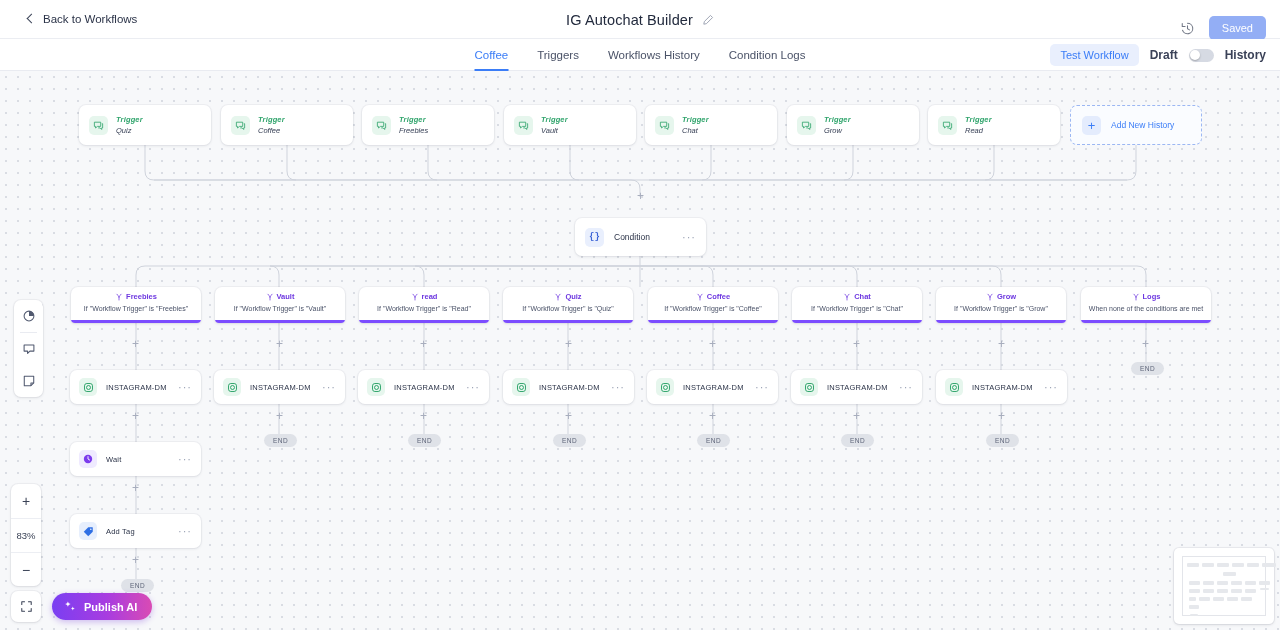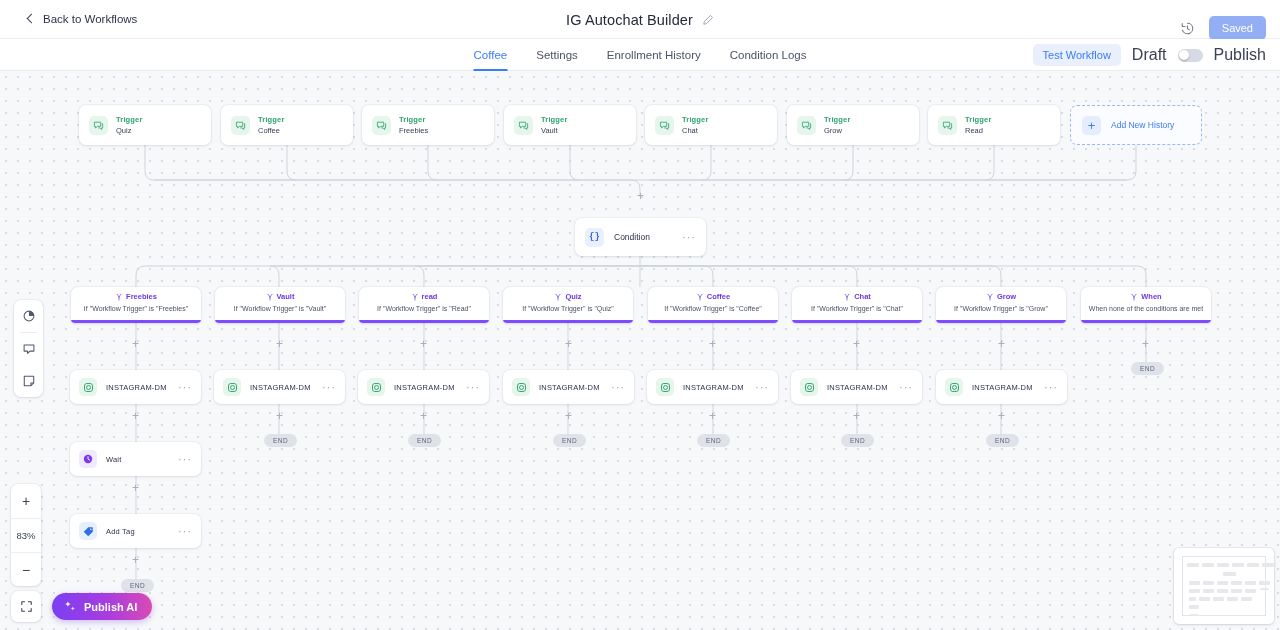--- a/index.html
+++ b/index.html
@@ -63,21 +63,21 @@
     content:""; position:absolute; left:0; right:0; bottom:0; height:2px; background:#3b7df7;
   }
   .tabbar-right {
     position:absolute; right:14px; top:0; height:32px;
     display:flex; align-items:center; gap:11px;
   }
   .test-wf {
     background:#e9effd; color:#3b7df7; border-radius:5px;
     font-size:11px; padding:5px 10px; cursor:pointer;
   }
-  .draft-lbl, .publish-lbl { font-size:16px; color:#3b4258; }
+  .draft-lbl, .publish-lbl { font-size:12px; color:#3b4258;font-weight:bold; }
   .toggle {
     width:25px; height:13px; border-radius:7px; background:#d6dae3;
     position:relative; cursor:pointer;
   }
   .toggle .knob {
     position:absolute; top:1.5px; left:1.5px; width:10px; height:10px;
     border-radius:50%; background:#fff; box-shadow:0 1px 2px rgba(0,0,0,.25);
   }
 
   
@@ -91,21 +91,21 @@
   .edges { position:absolute; inset:0; pointer-events:none; }
 
   
   .node {
     position:absolute; background:#fff; border-radius:7px;
     box-shadow:0 1px 3px rgba(22,29,50,.09), 0 0 0 1px rgba(22,29,50,.035);
   }
 
   
   .trig {
-    height:40px; display:flex; align-items:center; padding-left:10px; gap:8px;
+    height:40px; display:flex; align-items:center; padding-left:10px; gap:8px;font-style:italic;
   }
   .trig-ico {
     width:19px; height:19px; border-radius:5px; background:#e6f6ed;
     display:flex; align-items:center; justify-content:center; flex:0 0 auto;
   }
   .trig-txt { line-height:1.25; }
   .trig-k { font-size:7.5px; color:#30a46c; font-weight:600; letter-spacing:.15px;}
   .trig-v { font-size:7.5px; color:#333c52; margin-top:1px; }
 
   .addtrig {
@@ -233,31 +233,31 @@
         <path d="M3 7.2V3.4M3 7.2h3.8" fill="none" stroke="#3c4458" stroke-width="1.4" stroke-linecap="round"></path>
         <path d="M10 6.2v4l2.6 1.6" fill="none" stroke="#3c4458" stroke-width="1.4" stroke-linecap="round"></path>
       </svg>
       <button class="saved-btn">Saved</button>
     </div>
   </div>
 
   <div class="tabbar">
     <div class="tabs">
       <div class="tab active">Coffee</div>
-      <div class="tab">Settings</div>
-      <div class="tab">Enrollment History</div>
+      <div class="tab">Triggers</div>
+      <div class="tab">Workflows History</div>
       <div class="tab">Condition Logs</div>
     </div>
     <div class="tabbar-right">
       <div class="test-wf">Test Workflow</div>
       <span class="draft-lbl">Draft</span>
       <div class="toggle">
         <div class="knob"></div>
       </div>
-      <span class="publish-lbl">Publish</span>
+      <span class="publish-lbl">History</span>
     </div>
   </div>
 
   <div class="canvas">
 
     <svg class="edges" width="1280" height="559">
       <g fill="none" stroke="#cfd3dc" stroke-width="1">
 
         <path d="M145 74 V100 Q145 109 154 109 H631 Q640 109 640 118 V126"></path>
         <path d="M287 74 V100 Q287 109 296 109"></path>
@@ -477,21 +477,21 @@
         <span>Grow</span>
       </div>
       <div class="br-sub">If "Workflow Trigger" is "Grow"</div>
     </div>
 
     <div class="branch" style="left:1081px; top:216px; width:130px;">
       <div class="br-head">
         <svg width="8" height="8" viewBox="0 0 16 16">
             <path d="M8 14V8M8 8C8 5 5 4.6 3.4 2.4M8 8c0-3 3-3.4 4.6-5.6" fill="none" stroke="#6d38e0" stroke-width="1.5" stroke-linecap="round"></path>
           </svg>
-        <span>When</span>
+        <span>Logs</span>
       </div>
       <div class="br-sub">When none of the conditions are met</div>
     </div>
 
     <div class="plus" style="left:130px;  top:268px;">+</div>
     <div class="plus" style="left:274px;  top:268px;">+</div>
     <div class="plus" style="left:418px;  top:268px;">+</div>
     <div class="plus" style="left:563px;  top:268px;">+</div>
     <div class="plus" style="left:707px;  top:268px;">+</div>
     <div class="plus" style="left:851px;  top:268px;">+</div>

